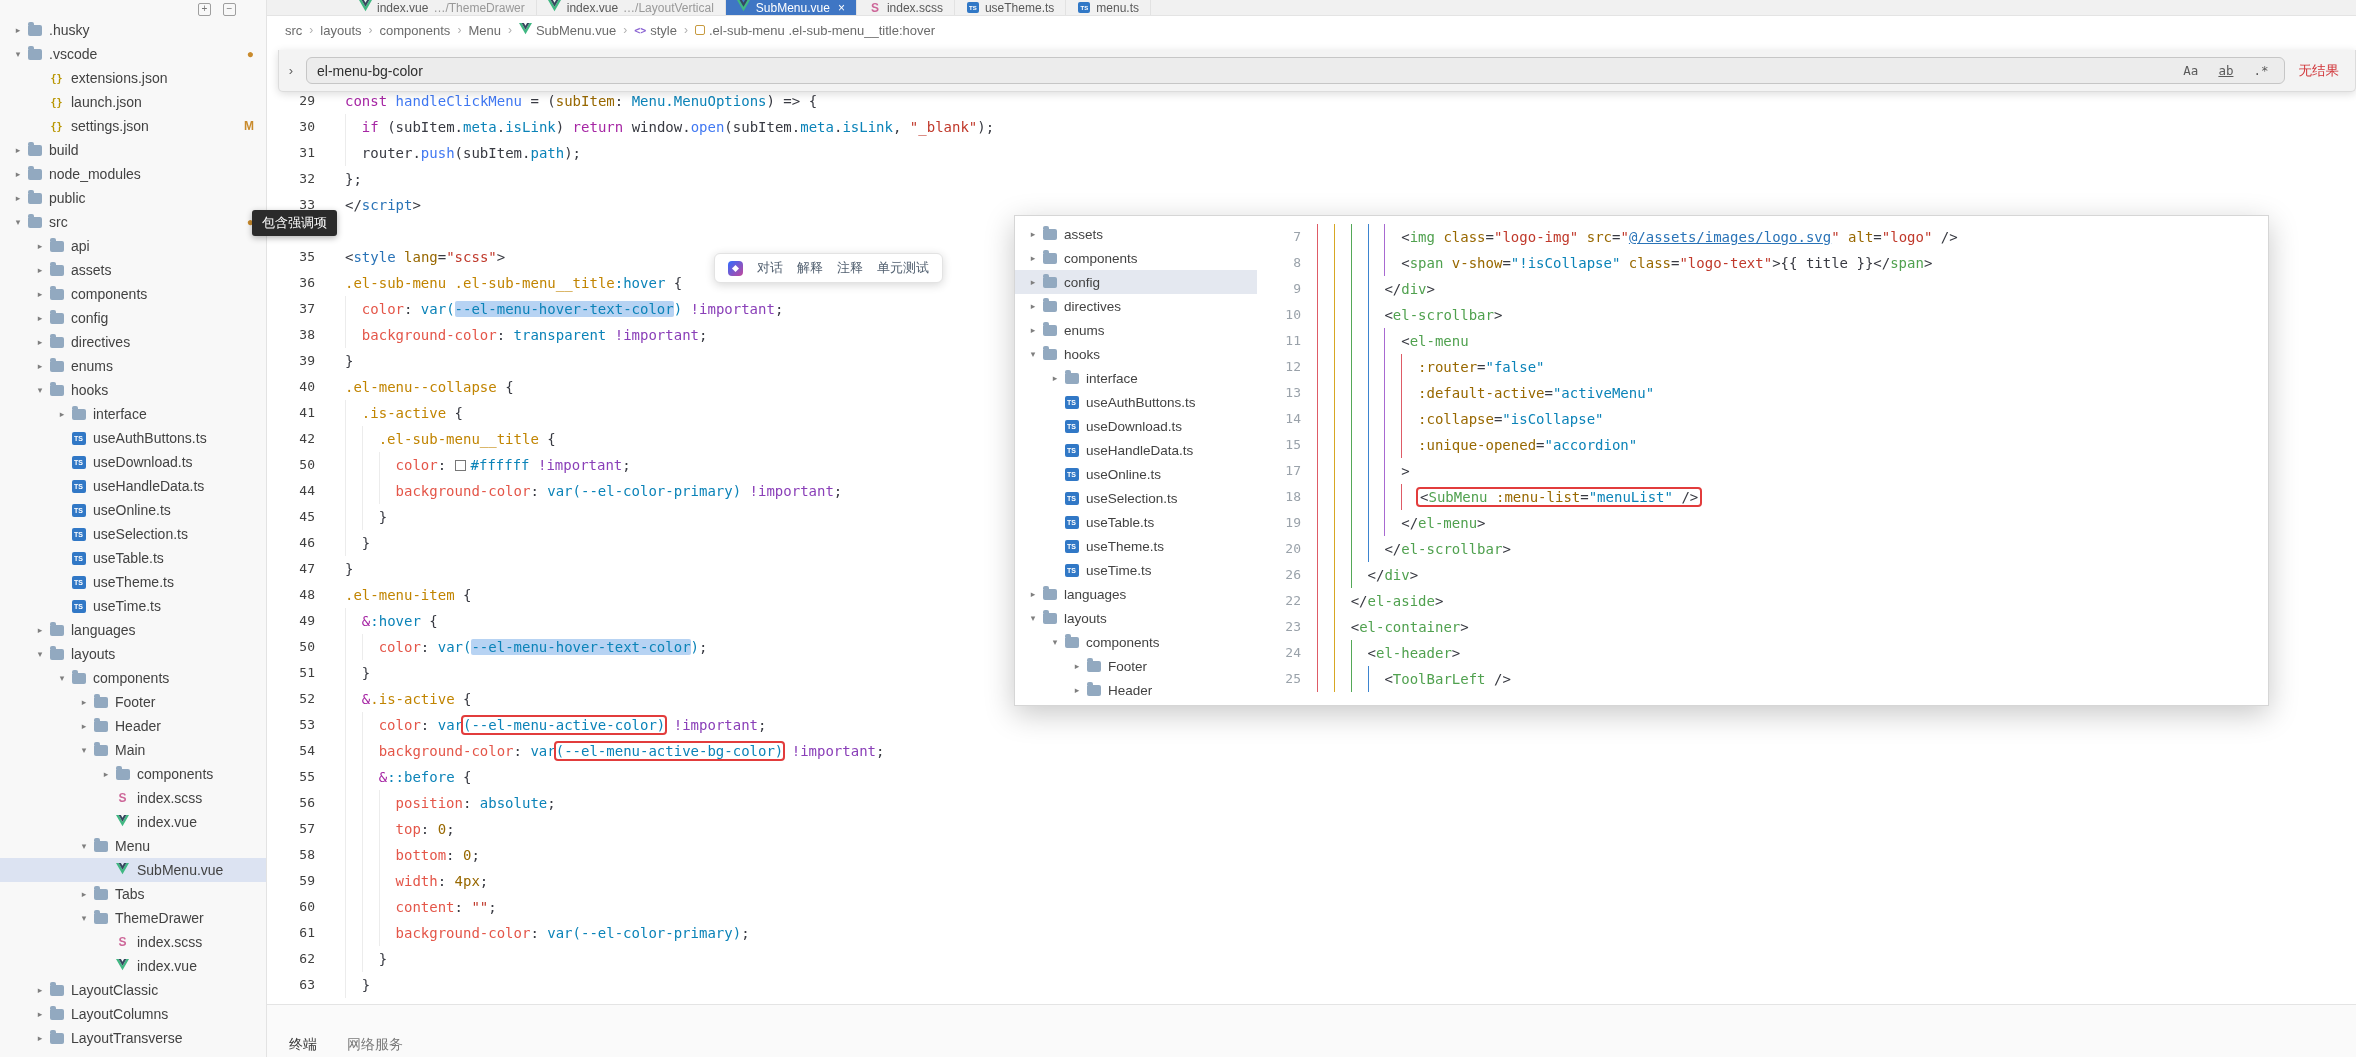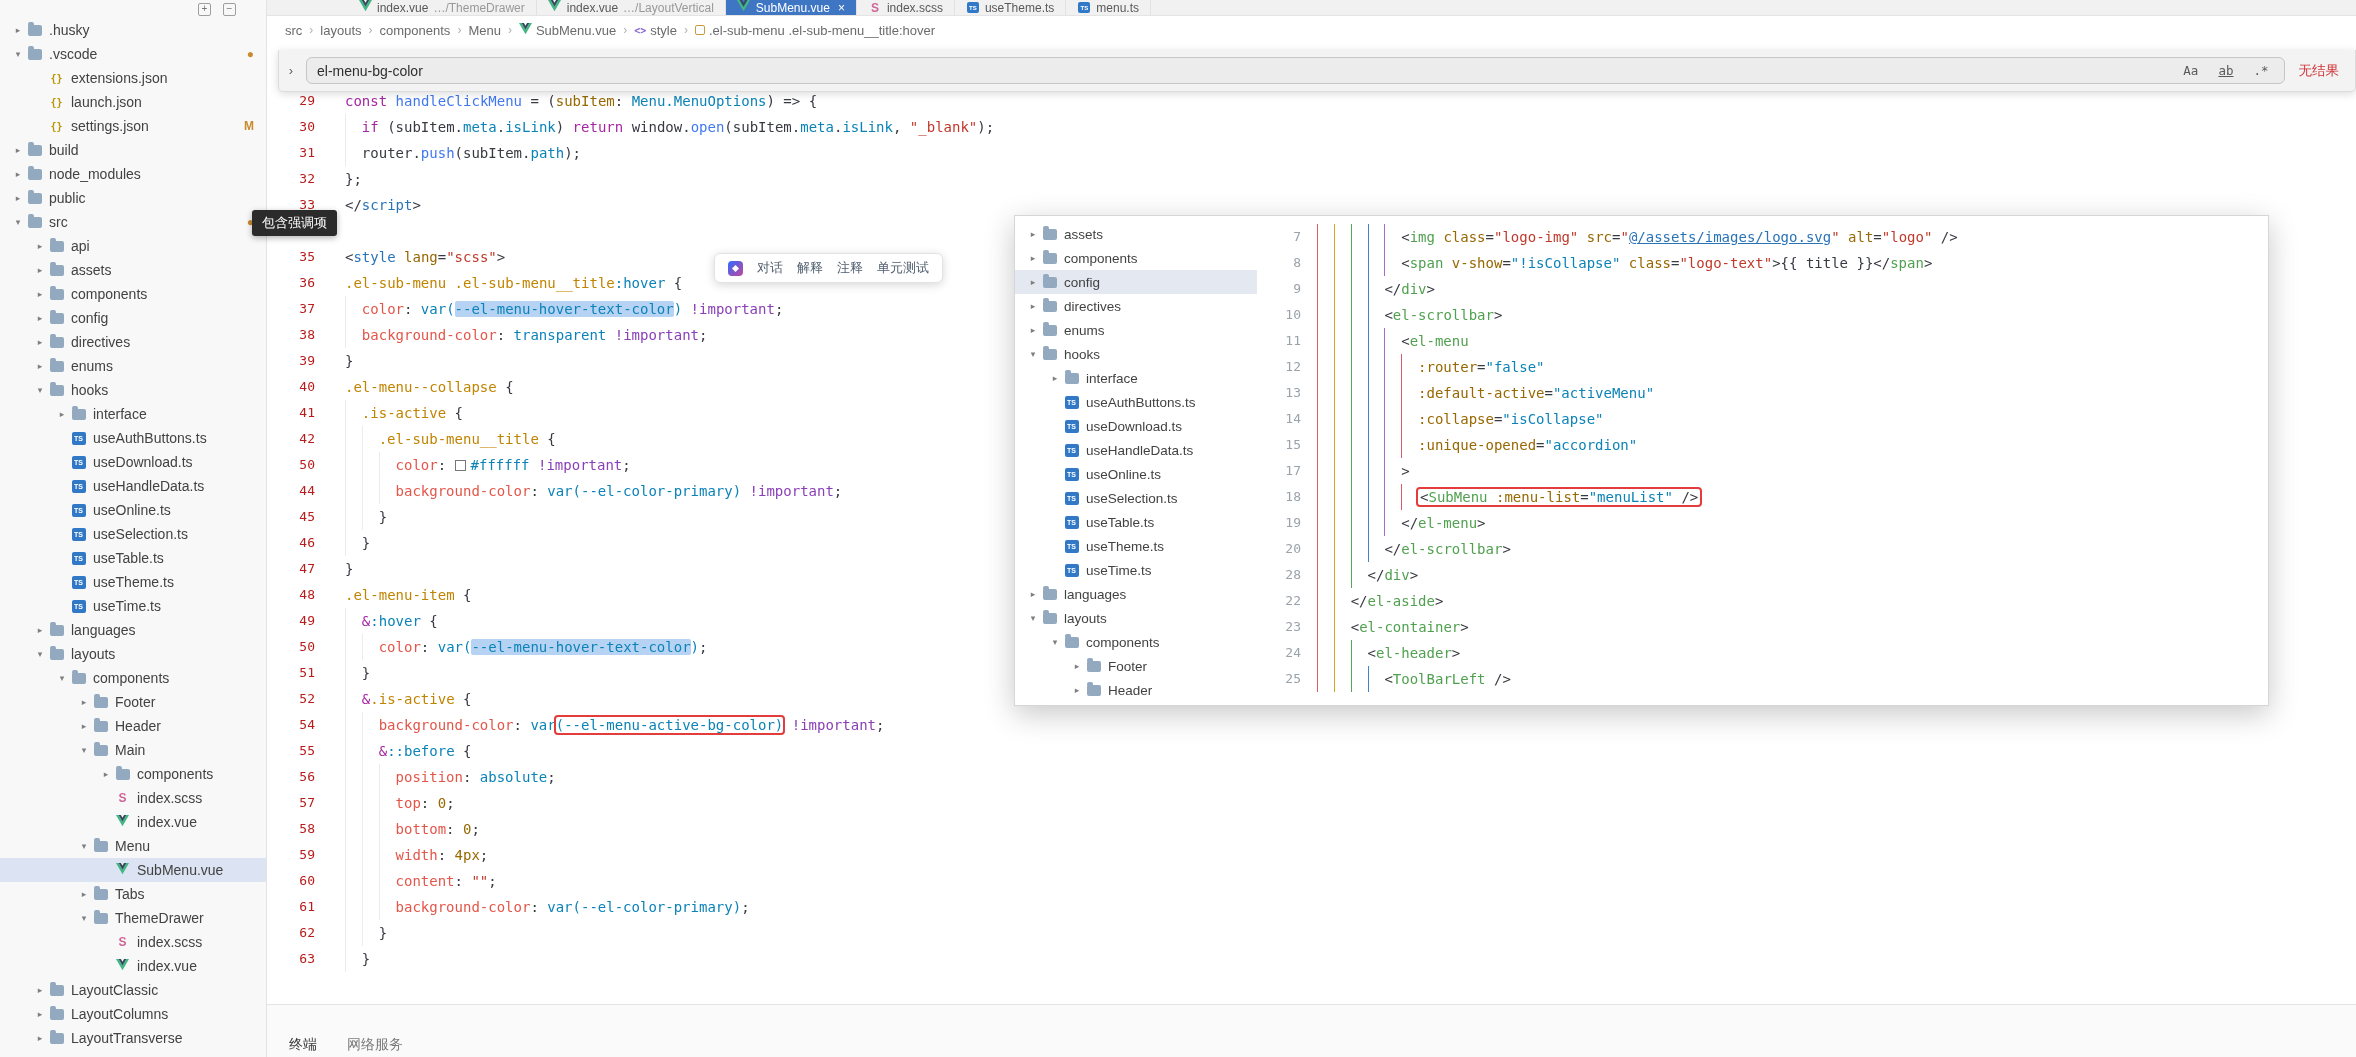--- a/index.html
+++ b/index.html
@@ -38,21 +38,21 @@
   .breadcrumb{height:28px;flex:none;display:flex;align-items:center;gap:7px;padding-left:18px;font-size:13px;color:#6b6b6b;background:#fff;}
   .bc-item{display:flex;align-items:center;gap:4px;cursor:pointer;}
   .bc-sep{color:#b0b0b0;font-size:12px;}
   .code-glyph{color:#8a63d2;font-size:10px;font-weight:bold;font-family:"DejaVu Sans Mono",monospace;}
   .rule-glyph{width:10px;height:10px;border:1.5px solid #c79a3f;border-radius:2px;display:inline-block;}
 
   
   .editor{flex:1;position:relative;overflow:hidden;background:#fff;}
   .code-area{position:absolute;top:0;left:0;right:0;padding-top:44px;font-size:14px;line-height:26px;}
   .line{display:flex;height:26px;}
-  .ln{width:78px;flex:none;text-align:right;padding-right:30px;color:#b91c1c;font-size:13px;}
+  .ln{width:78px;flex:none;text-align:right;padding-right:30px;color:#404040;font-size:13px;}
   .codetxt{flex:1;white-space:pre;}
   .guide{display:inline-block;width:2ch;height:26px;vertical-align:top;border-left:1px solid transparent;}
   .g-gray{border-left-color:#ececec;}
   .gr0{border-left:1.5px solid #de5b66;}
   .gr1{border-left:1.5px solid #d7a723;}
   .gr2{border-left:1.5px solid #53a857;}
   .gr3{border-left:1.5px solid #3d84cf;}
   .gr4{border-left:1.5px solid #a869d1;}
 
   .t-p{color:#383a42}.t-k{color:#a626a4}.t-f{color:#4078f2}.t-v{color:#0b83b8}
@@ -606,20 +606,24 @@
           </div>
           <div class="line">
             <span class="ln">51</span>
             <span class="codetxt"><span class="guide g-gray"></span><span class="t-p">}</span></span>
           </div>
           <div class="line">
             <span class="ln">52</span>
             <span class="codetxt"><span class="guide g-gray"></span><span class="t-k">&amp;</span><span class="t-sel">.is-active</span><span class="t-p"> {</span></span>
           </div>
           <div class="line">
+            <span class="ln">53</span>
+            <span class="codetxt"><span class="guide g-gray"></span><span class="guide g-gray"></span><span class="t-prop">color</span><span class="t-p">: </span><span class="t-v">var</span><span class="t-v t-box">(--el-menu-active-color)</span><span class="t-p"> </span><span class="t-imp">!important</span><span class="t-p">;</span></span>
+          </div>
+          <div class="line">
             <span class="ln">54</span>
             <span class="codetxt"><span class="guide g-gray"></span><span class="guide g-gray"></span><span class="t-prop">background-color</span><span class="t-p">: </span><span class="t-v">var</span><span class="t-v t-box">(--el-menu-active-bg-color)</span><span class="t-p"> </span><span class="t-imp">!important</span><span class="t-p">;</span></span>
           </div>
           <div class="line">
             <span class="ln">55</span>
             <span class="codetxt"><span class="guide g-gray"></span><span class="guide g-gray"></span><span class="t-k">&amp;</span><span class="t-v">::before</span><span class="t-p"> {</span></span>
           </div>
           <div class="line">
             <span class="ln">56</span>
             <span class="codetxt"><span class="guide g-gray"></span><span class="guide g-gray"></span><span class="guide g-gray"></span><span class="t-prop">position</span><span class="t-p">: </span><span class="t-v">absolute</span><span class="t-p">;</span></span>
@@ -875,21 +879,21 @@
       </div>
       <div class="ov-line">
         <span class="ov-ln">19</span>
         <span class="codetxt"><span class="guide gr0"></span><span class="guide gr1"></span><span class="guide gr2"></span><span class="guide gr3"></span><span class="guide gr4"></span><span class="t-p">&lt;/</span><span class="t-gtag">el-menu</span><span class="t-p">&gt;</span></span>
       </div>
       <div class="ov-line">
         <span class="ov-ln">20</span>
         <span class="codetxt"><span class="guide gr0"></span><span class="guide gr1"></span><span class="guide gr2"></span><span class="guide gr3"></span><span class="t-p">&lt;/</span><span class="t-gtag">el-scrollbar</span><span class="t-p">&gt;</span></span>
       </div>
       <div class="ov-line">
-        <span class="ov-ln">28</span>
+        <span class="ov-ln">26</span>
         <span class="codetxt"><span class="guide gr0"></span><span class="guide gr1"></span><span class="guide gr2"></span><span class="t-p">&lt;/</span><span class="t-gtag">div</span><span class="t-p">&gt;</span></span>
       </div>
       <div class="ov-line">
         <span class="ov-ln">22</span>
         <span class="codetxt"><span class="guide gr0"></span><span class="guide gr1"></span><span class="t-p">&lt;/</span><span class="t-gtag">el-aside</span><span class="t-p">&gt;</span></span>
       </div>
       <div class="ov-line">
         <span class="ov-ln">23</span>
         <span class="codetxt"><span class="guide gr0"></span><span class="guide gr1"></span><span class="t-p">&lt;</span><span class="t-gtag">el-container</span><span class="t-p">&gt;</span></span>
       </div>

